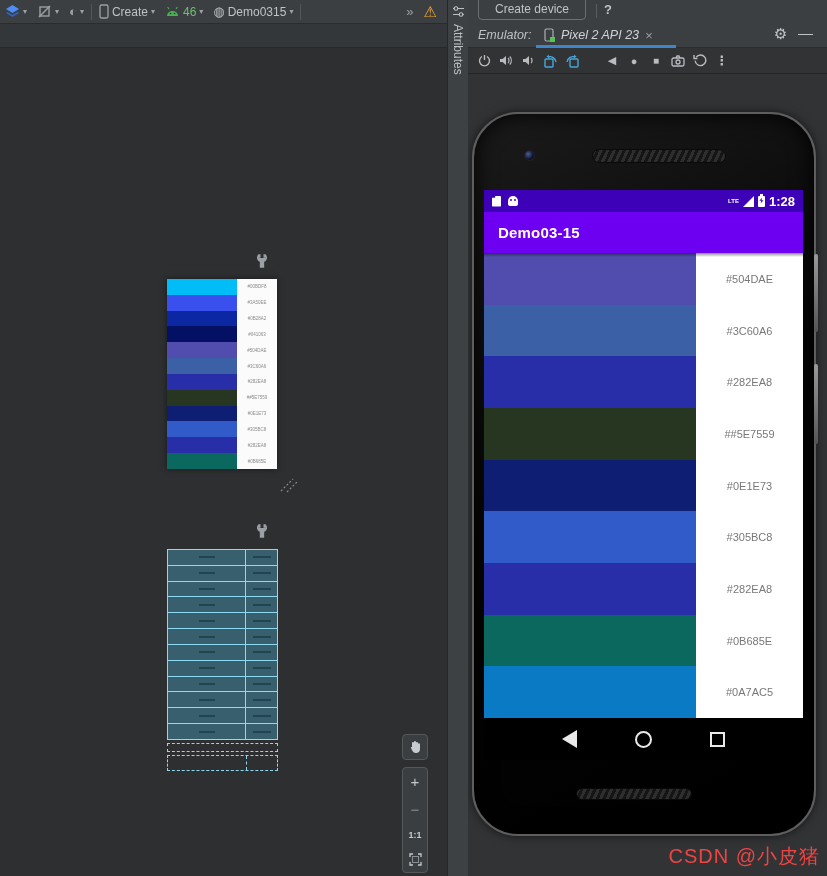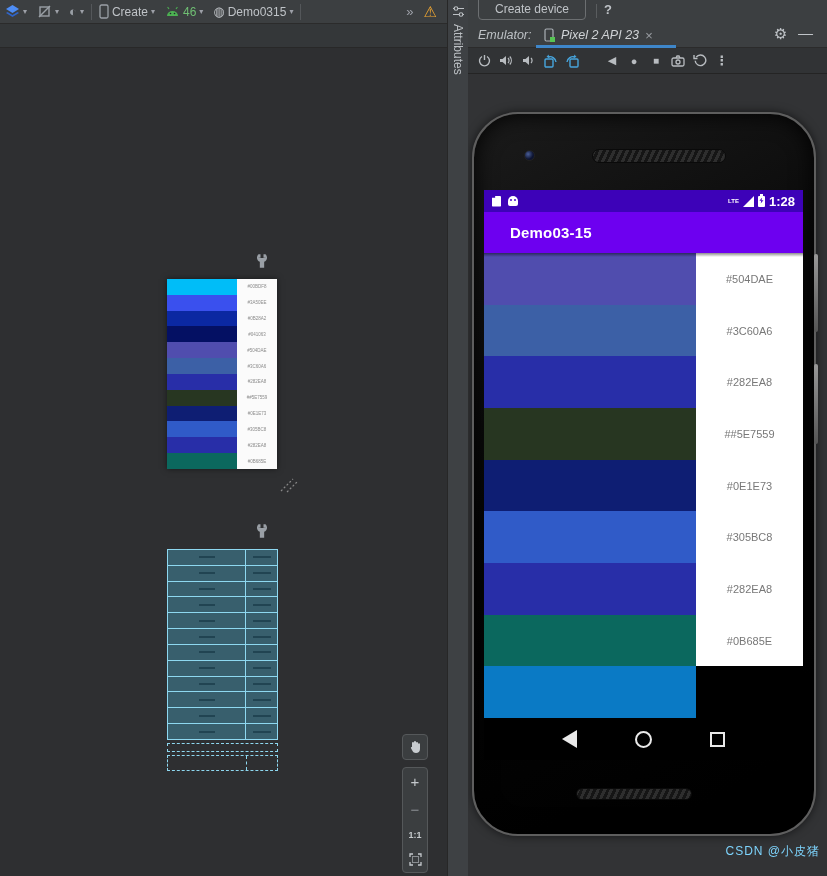--- a/index.html
+++ b/index.html
@@ -89,38 +89,38 @@
     clip-path:polygon(0 20%,35% 20%,35% 0,100% 0,100% 100%,0 100%); }
   .sb-ic2 { width:10px; height:10px; background:#FFF; border-radius:50% 50% 2px 2px; position:relative; }
   .sb-ic2::after { content:""; position:absolute; left:2px; top:3px; width:2px; height:2px; background:#4A00C8;
     border-radius:50%; box-shadow:4px 0 0 #4A00C8; }
   .sb-signal { width:0; height:0; border-left:11px solid transparent; border-bottom:11px solid #FFF; position:relative;}
   .sb-batt { width:7px; height:11px; background:#FFF; border-radius:1px; position:relative; }
   .sb-batt::before { content:""; position:absolute; left:2px; top:-2px; width:3px; height:2px; background:#FFF; }
   .sb-batt::after { content:""; position:absolute; left:1px; top:2px; width:5px; height:6px;
     background:#4A00C8; clip-path:polygon(60% 0,10% 55%,45% 55%,35% 100%,90% 45%,52% 45%); }
   #appbar { position:absolute; left:0; top:22px; width:319px; height:41px; display:flex; align-items:center;
-    padding-left:26px; }
+    padding-left:14px; }
   #appbar-title { color:#FFF; font-size:15px; font-weight:600; letter-spacing:.2px; }
   #appbar-shadow { position:absolute; left:0; top:63px; width:319px; height:4px;
     background:linear-gradient(rgba(0,0,0,.45),rgba(0,0,0,0)); z-index:5;}
   #color-rows { position:absolute; left:0; top:63px; width:319px; height:465px; display:flex; flex-direction:column; }
   .crow { flex:1; display:flex; }
   .cswatch { width:212px; }
   .clabel { width:107px; background:#FFF; color:#787878; font-size:11px; display:flex;
     align-items:center; justify-content:center; }
   #navbar { position:absolute; left:0; top:528px; width:319px; height:42px; background:#000;
     display:flex; align-items:center; justify-content:center; gap:58px; }
   .nav-back { width:0; height:0; border-top:9px solid transparent; border-bottom:9px solid transparent;
     border-right:15px solid #E9E9E9; }
   .nav-home { width:17px; height:17px; border:2px solid #E9E9E9; border-radius:50%; }
   .nav-recent { width:15px; height:15px; border:2px solid #E9E9E9; }
   
-  #watermark { position:absolute; left:0; top:843px; width:820px; text-align:right; color:#7dd3fc;
-    font-size:12px; z-index:40; letter-spacing:1px; }
+  #watermark { position:absolute; left:0; top:843px; width:820px; text-align:right; color:#ef4444;
+    font-size:20px; z-index:40; letter-spacing:1px; }
   svg { display:block; }
   .surf-icon { position:absolute; left:6px; top:29px; width:14px; height:14px; border:1px solid #9AA0A6;
     border-radius:3px; }
   .surf-icon::after{ content:""; position:absolute; left:4px; top:4px; width:4px; height:4px; background:#9AA0A6;}
   #help-circle { position:absolute; left:423px; top:29px; width:15px; height:15px; border-radius:50%;
     background:#3E8FD8; color:#FFF; font-size:10px; font-weight:bold; text-align:center; line-height:15px; }
 </style>
 </head>
 <body>
 
@@ -514,20 +514,21 @@
             <div class="crow">
               <div class="cswatch" style="background: rgb(40, 46, 168);"></div>
               <div class="clabel">#282EA8</div>
             </div>
             <div class="crow">
               <div class="cswatch" style="background: rgb(11, 104, 94);"></div>
               <div class="clabel">#0B685E</div>
             </div>
             <div class="crow">
               <div class="cswatch" style="background: rgb(10, 122, 197);"></div>
+              <div class="clabel">#0A7AC5</div>
             </div>
           </div>
         <div id="navbar">
           <span class="nav-back"></span>
           <span class="nav-home"></span>
           <span class="nav-recent"></span>
         </div>
       </div>
 
       <div class="grille" id="grille-bottom"></div>

